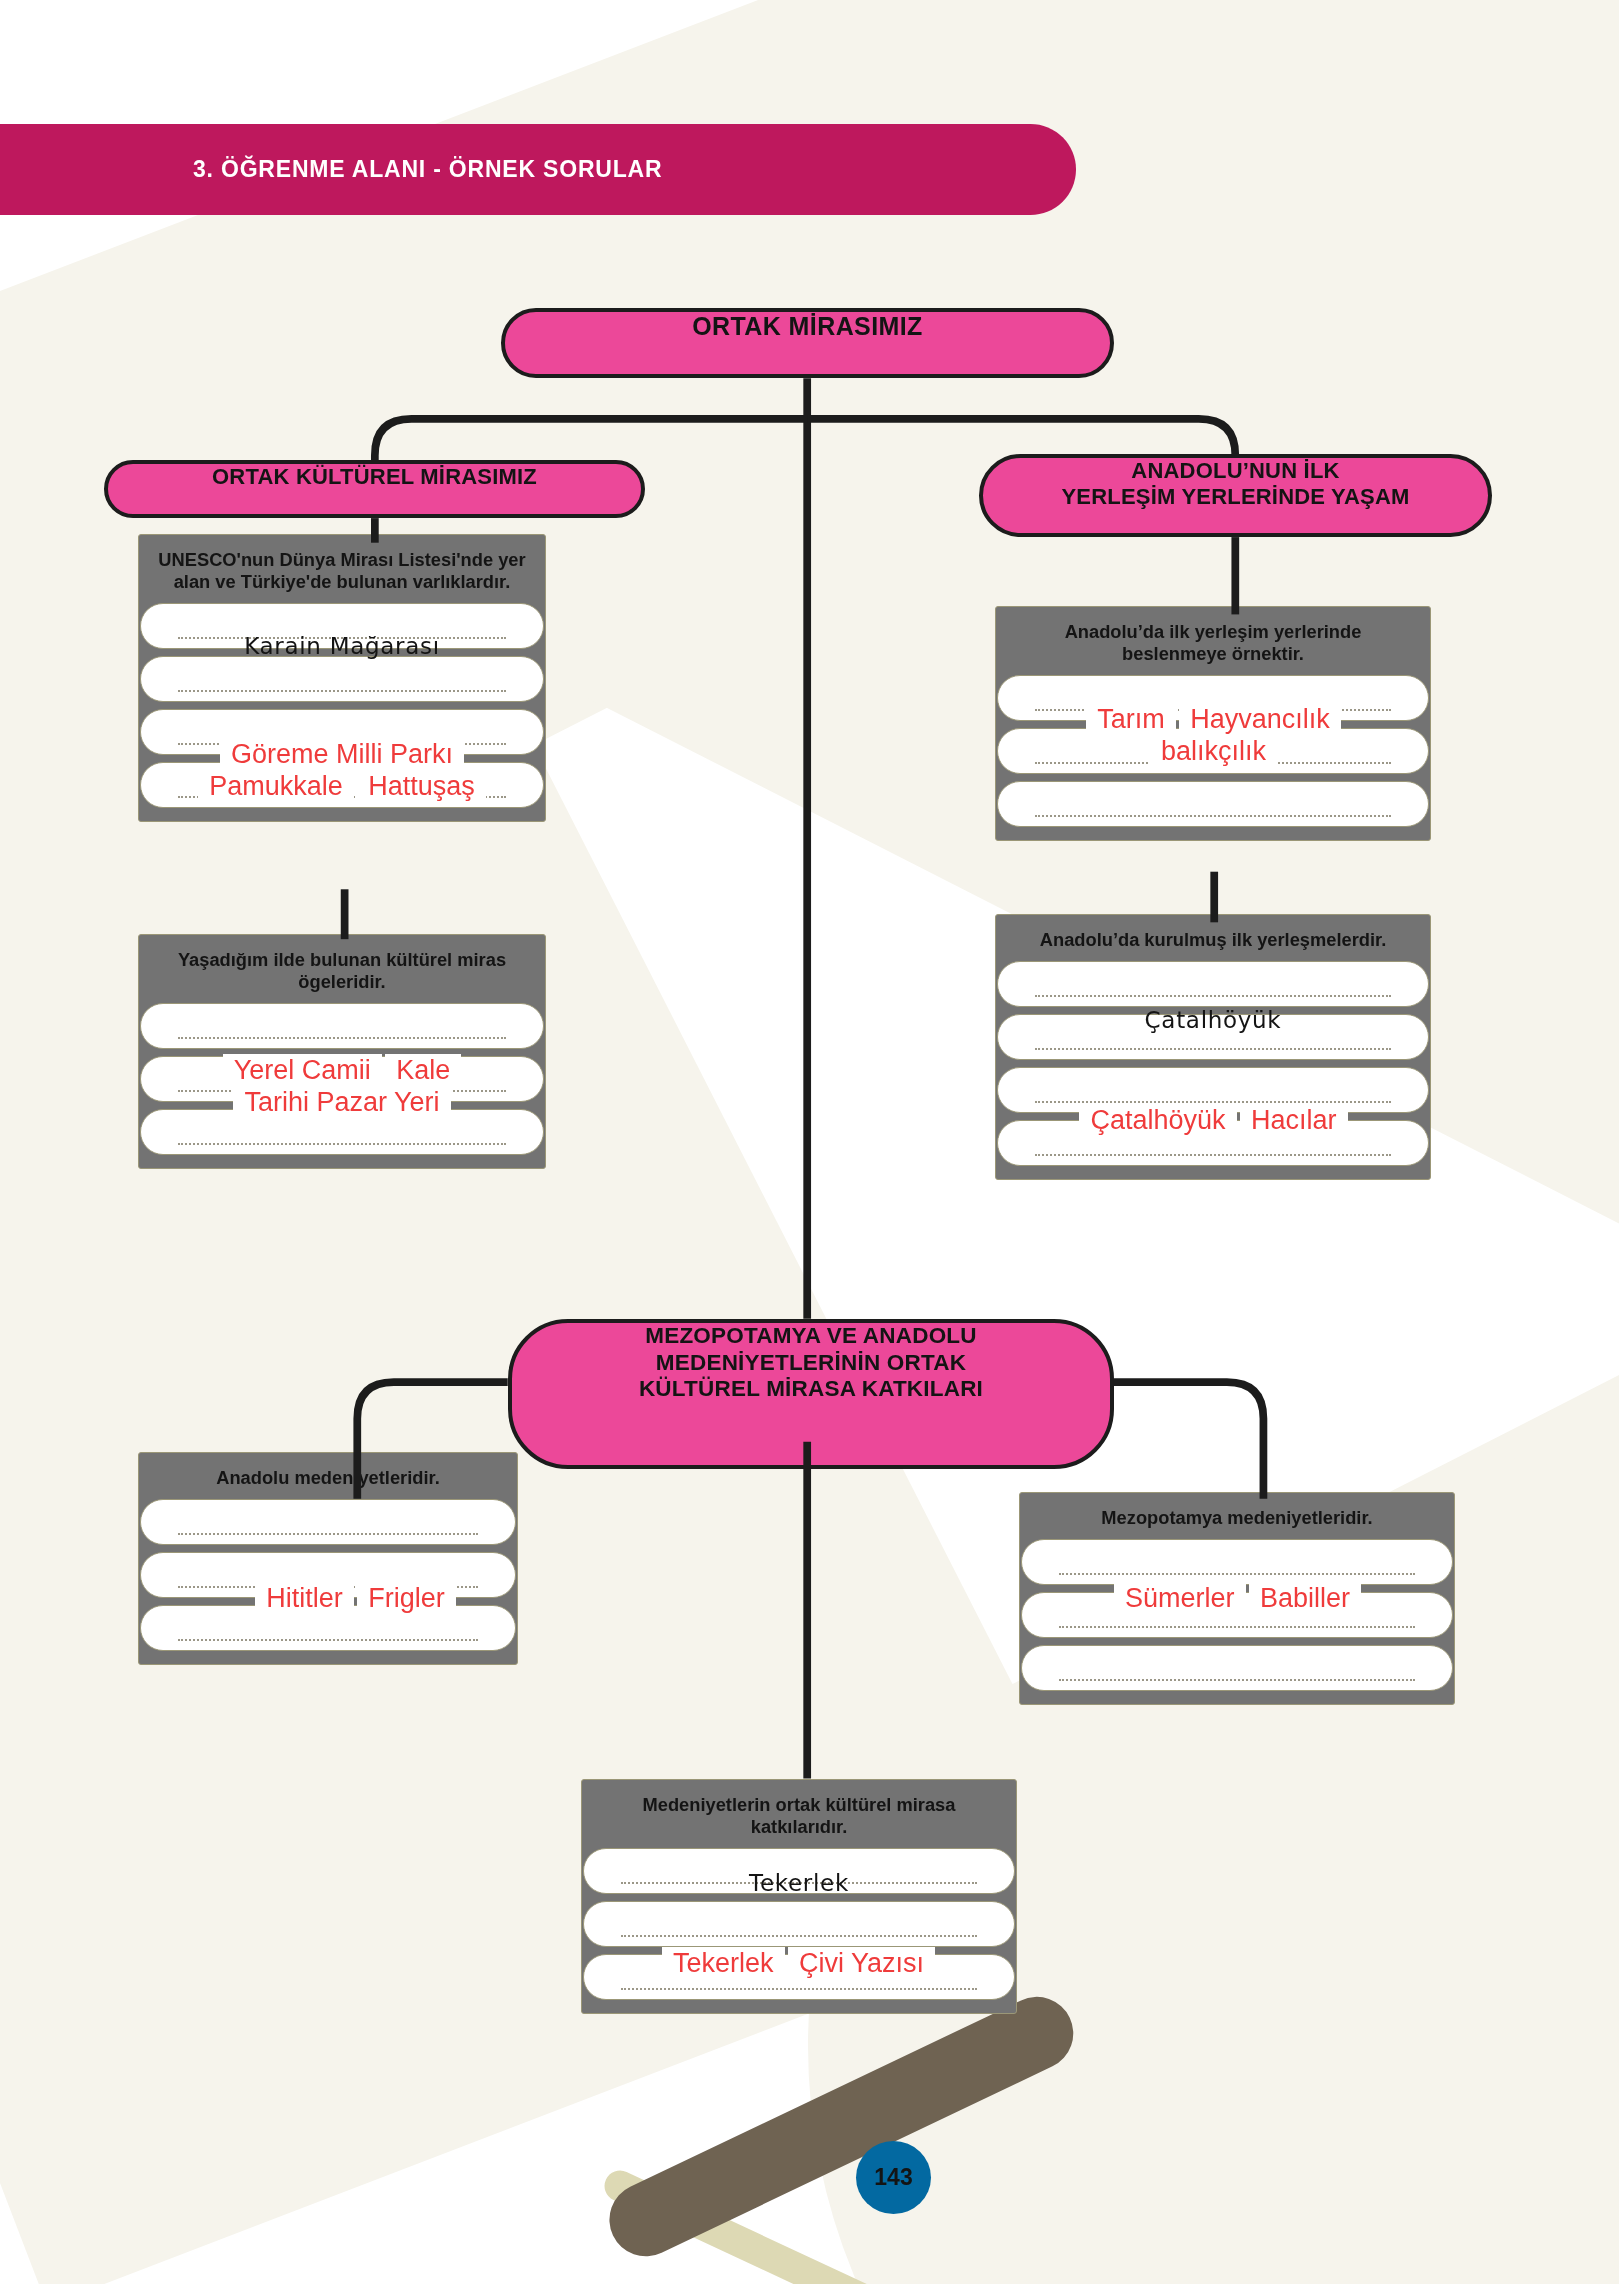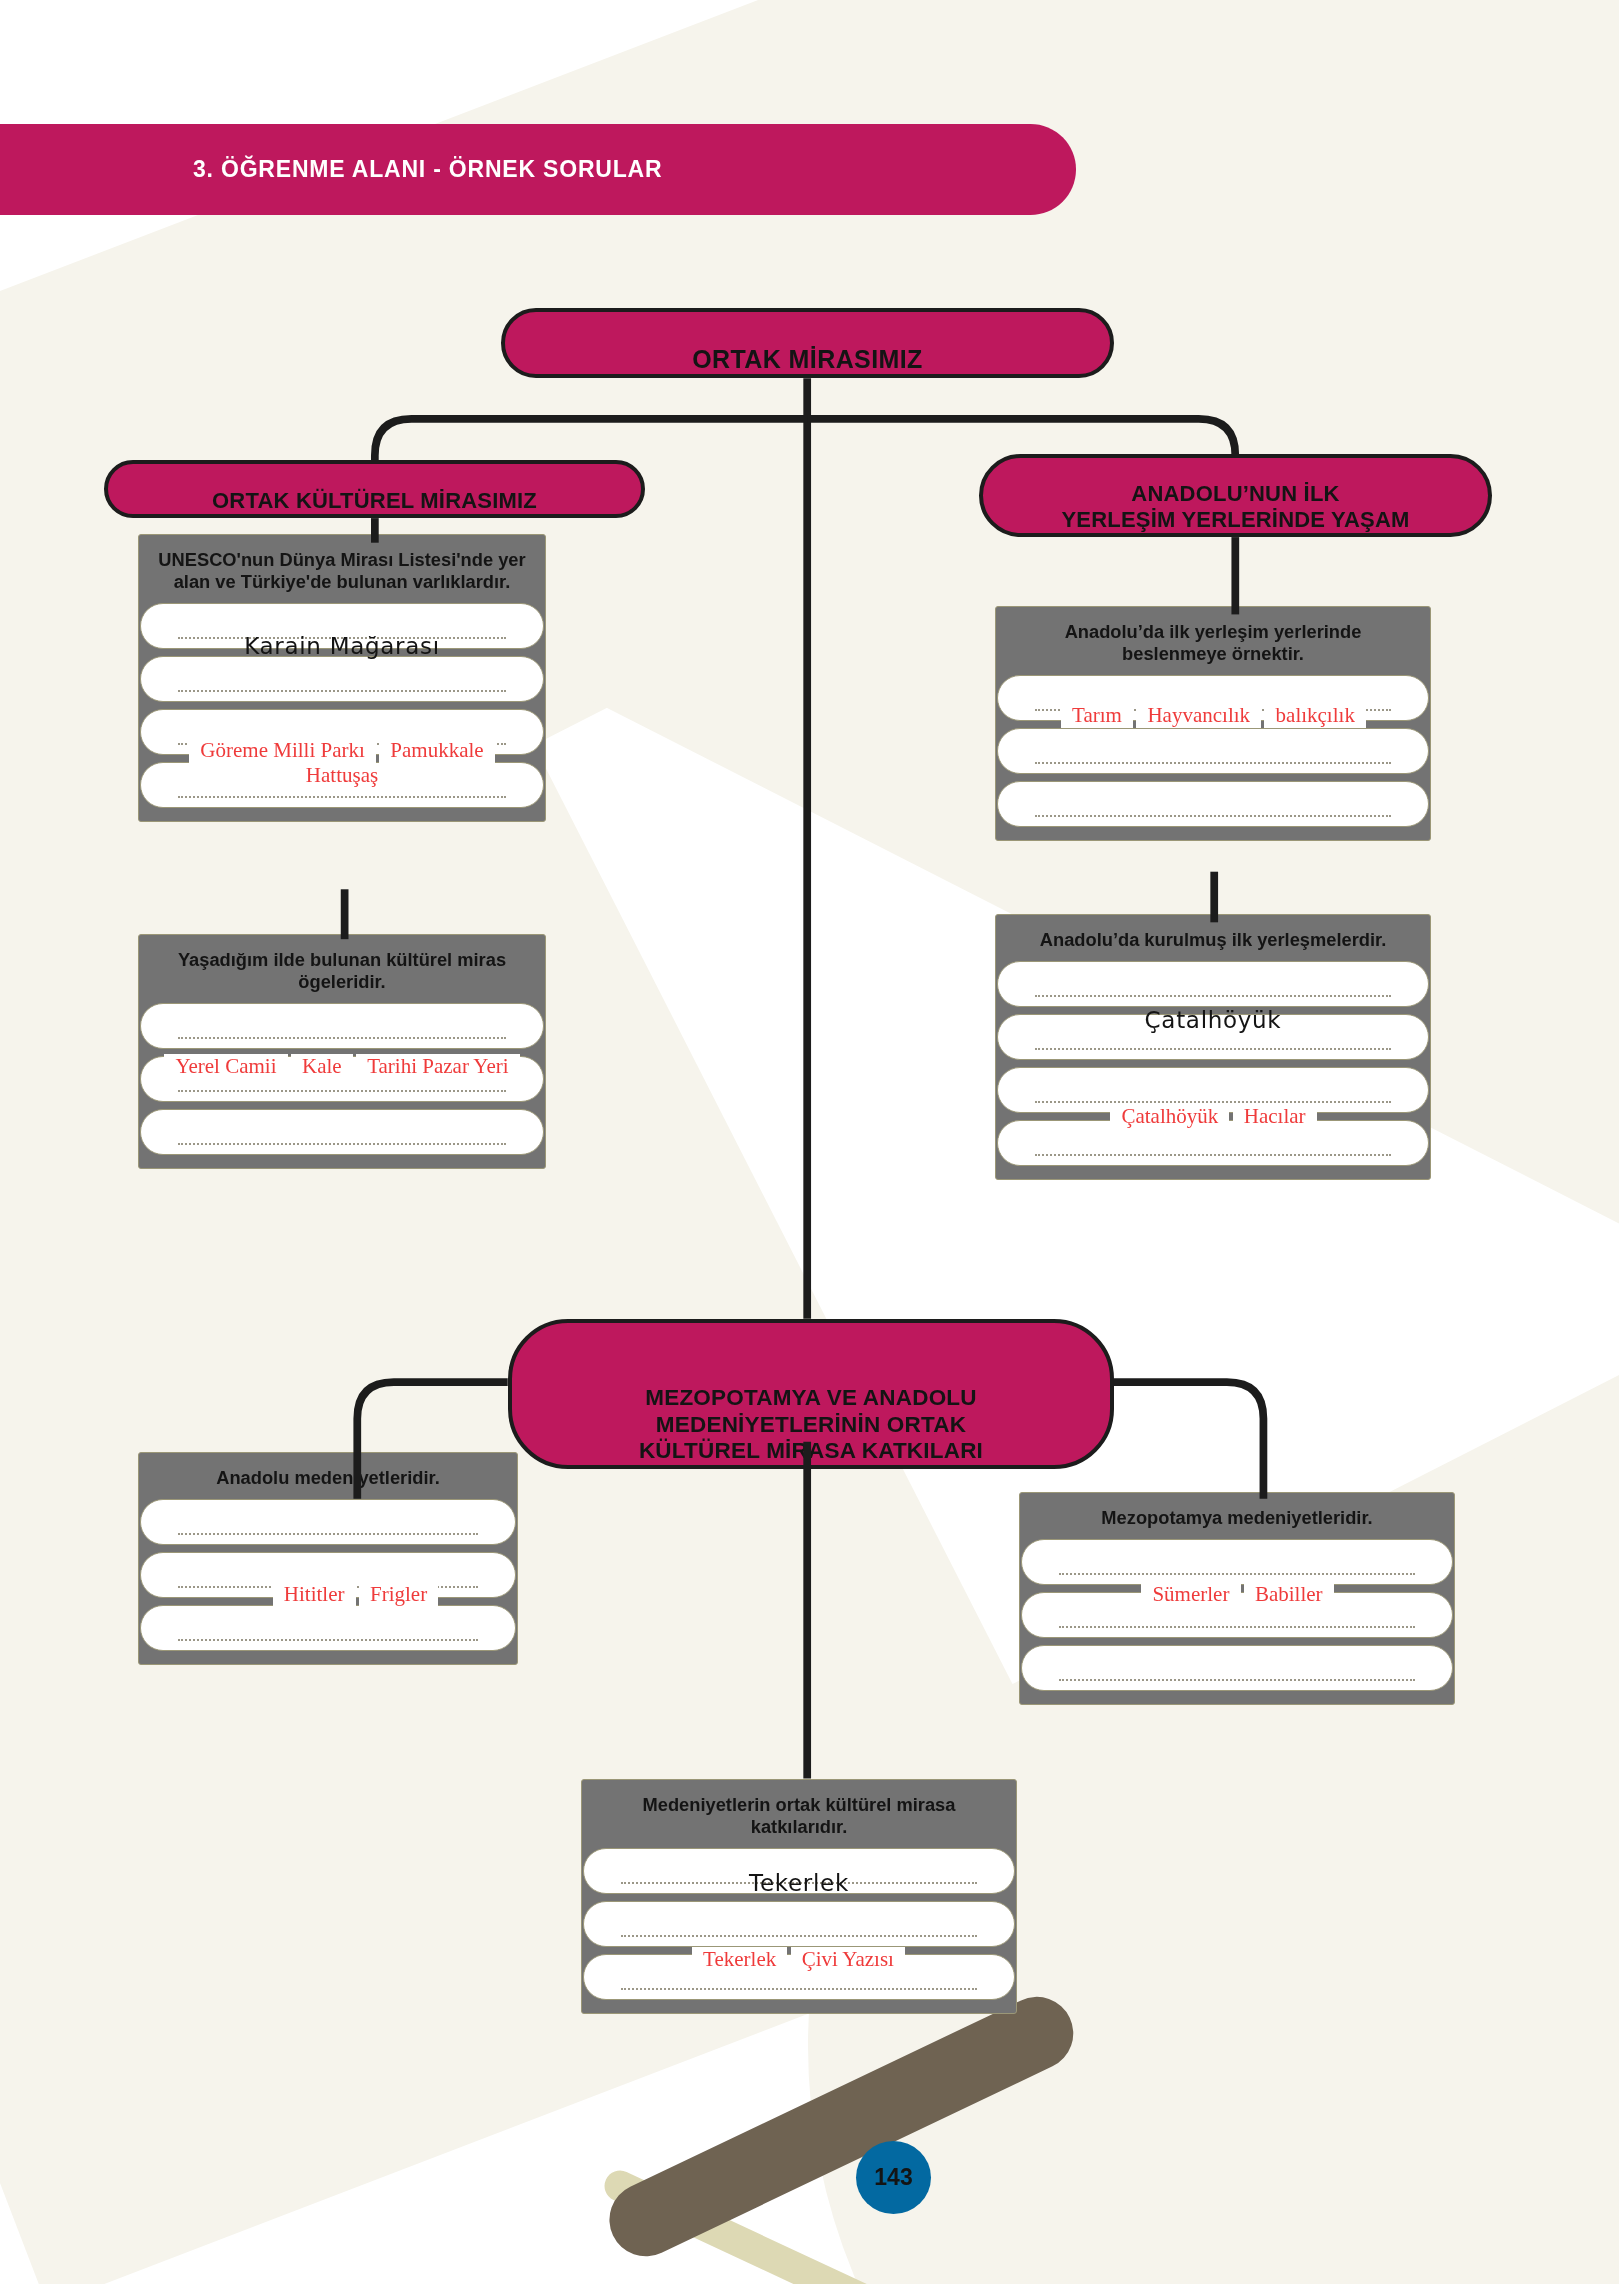--- a/index.html
+++ b/index.html
@@ -43,23 +43,23 @@
     white-space:nowrap;
   }
 
   
   #diagram{position:absolute;inset:0;z-index:10;}
   #connectors{position:absolute;left:0;top:0;width:1620px;height:2284px;
               z-index:11;pointer-events:none;}
 
   
   .node{
-    position:absolute;background:#be185d;border:4.9px solid #1c1c1c;
+    position:absolute;background:#ec4899;border:4.9px solid #1c1c1c;
     border-radius:49px;z-index:14;
-    display:flex;align-items:flex-end;justify-content:center;text-align:center;
+    display:flex;align-items:flex-start;justify-content:center;text-align:center;
     box-sizing:border-box;
   }
   .node .node-label{
     font-weight:bold;color:#141414;line-height:1.18;
     font-family:"Liberation Sans", sans-serif;
   }
 
   #node-root{left:501px;top:308px;width:613px;height:70px;}
   #node-root .node-label{font-size:25px;letter-spacing:0.4px;}
 
@@ -95,22 +95,22 @@
   .row-pill{
     position:absolute;left:-17px;right:-17px;top:0;height:46px;
     background:#ffffff;border:1.4px solid #9b9777;border-radius:25px;
     box-sizing:border-box;
   }
   .row-dots{
     position:absolute;left:21px;right:21px;bottom:9.8px;height:2.1px;
     border-bottom:2.8px dotted #9b9788;
   }
   .ans{
-    color:#ef3b3b;font-size:21px;line-height:1.19;
-    font-family:Liberation Serif, serif;
+    color:#ef3b3b;font-size:27px;line-height:1.19;
+    font-family:Liberation Sans, sans-serif;
     display:block;
   }
   .ans-white-bg{
     display:inline-block;background:#ffffff;padding:0 11.2px;
   }
   .handwrite{
     color:#141414;font-size:23px;font-family:"DejaVu Sans", sans-serif;
     letter-spacing:0.7px;
   }
 

